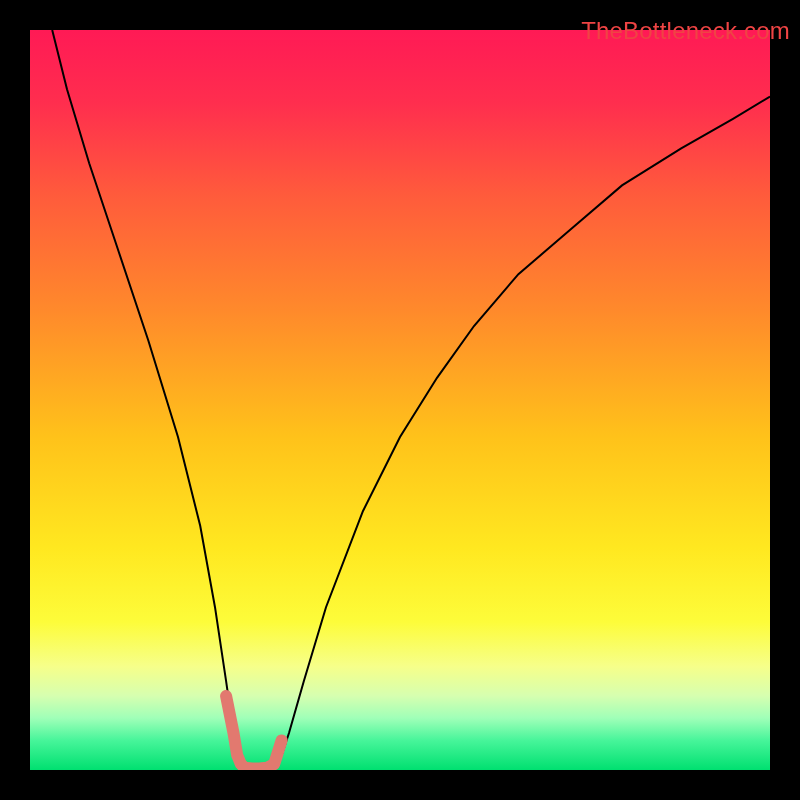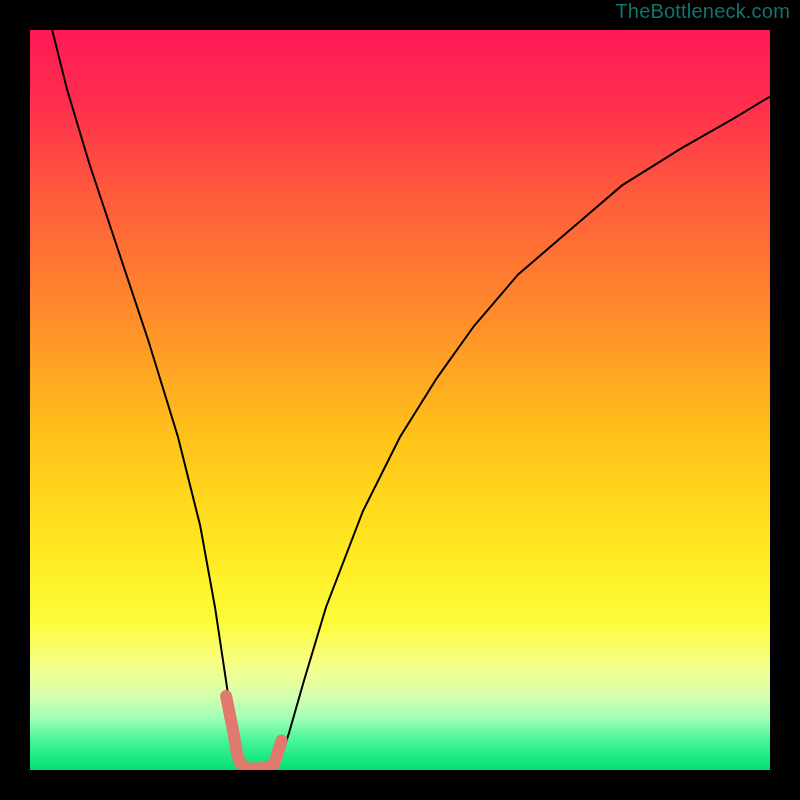--- a/index.html
+++ b/index.html
@@ -14,24 +14,24 @@
   .frame {
     position: absolute;
     left: 0;
     top: 0;
     width: 800px;
     height: 800px;
     background: #000;
   }
   .watermark {
     position: absolute;
-    top: 0;
+    top: 17px;
     right: 10px;
-    color: #0f766e;
-    font-size: 20px;
+    color: #ef4444;
+    font-size: 24px;
     letter-spacing: 0.2px;
     z-index: 10;
     user-select: none;
   }
   .plot {
     position: absolute;
     left: 30px;
     top: 30px;
     width: 740px;
     height: 740px;

